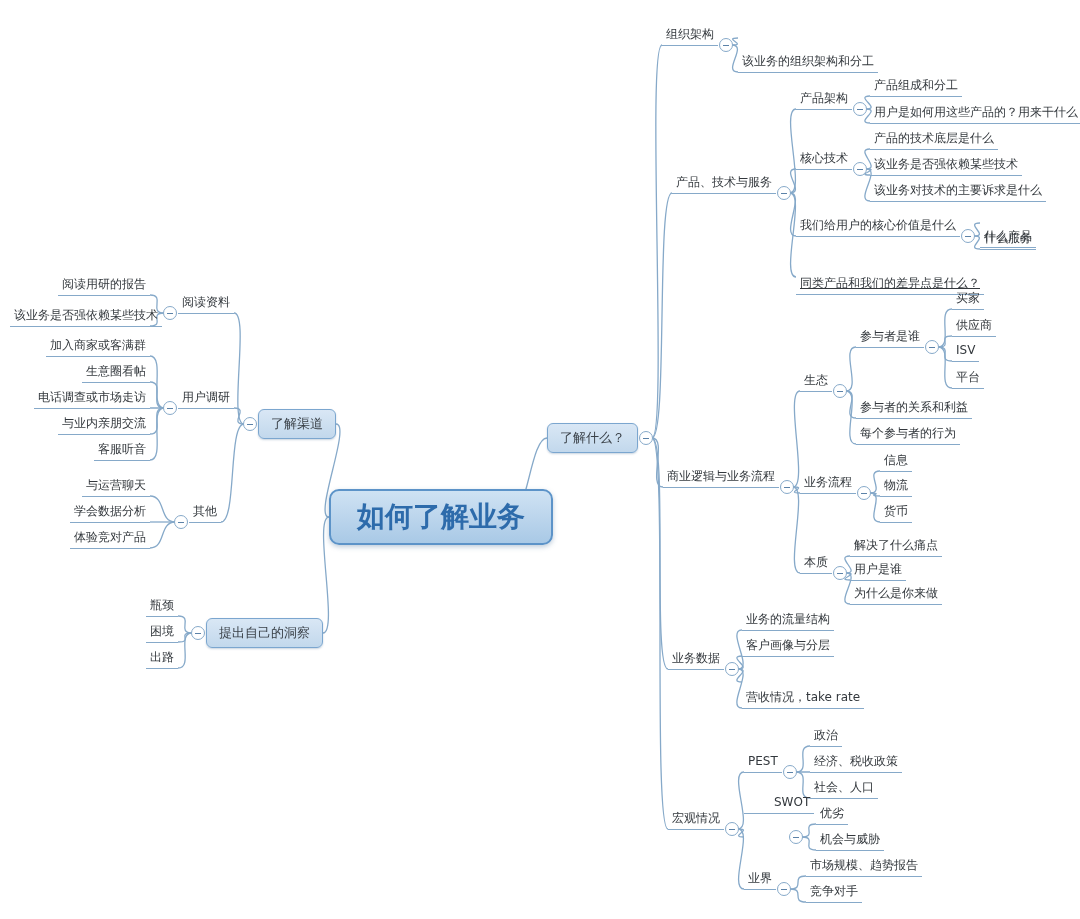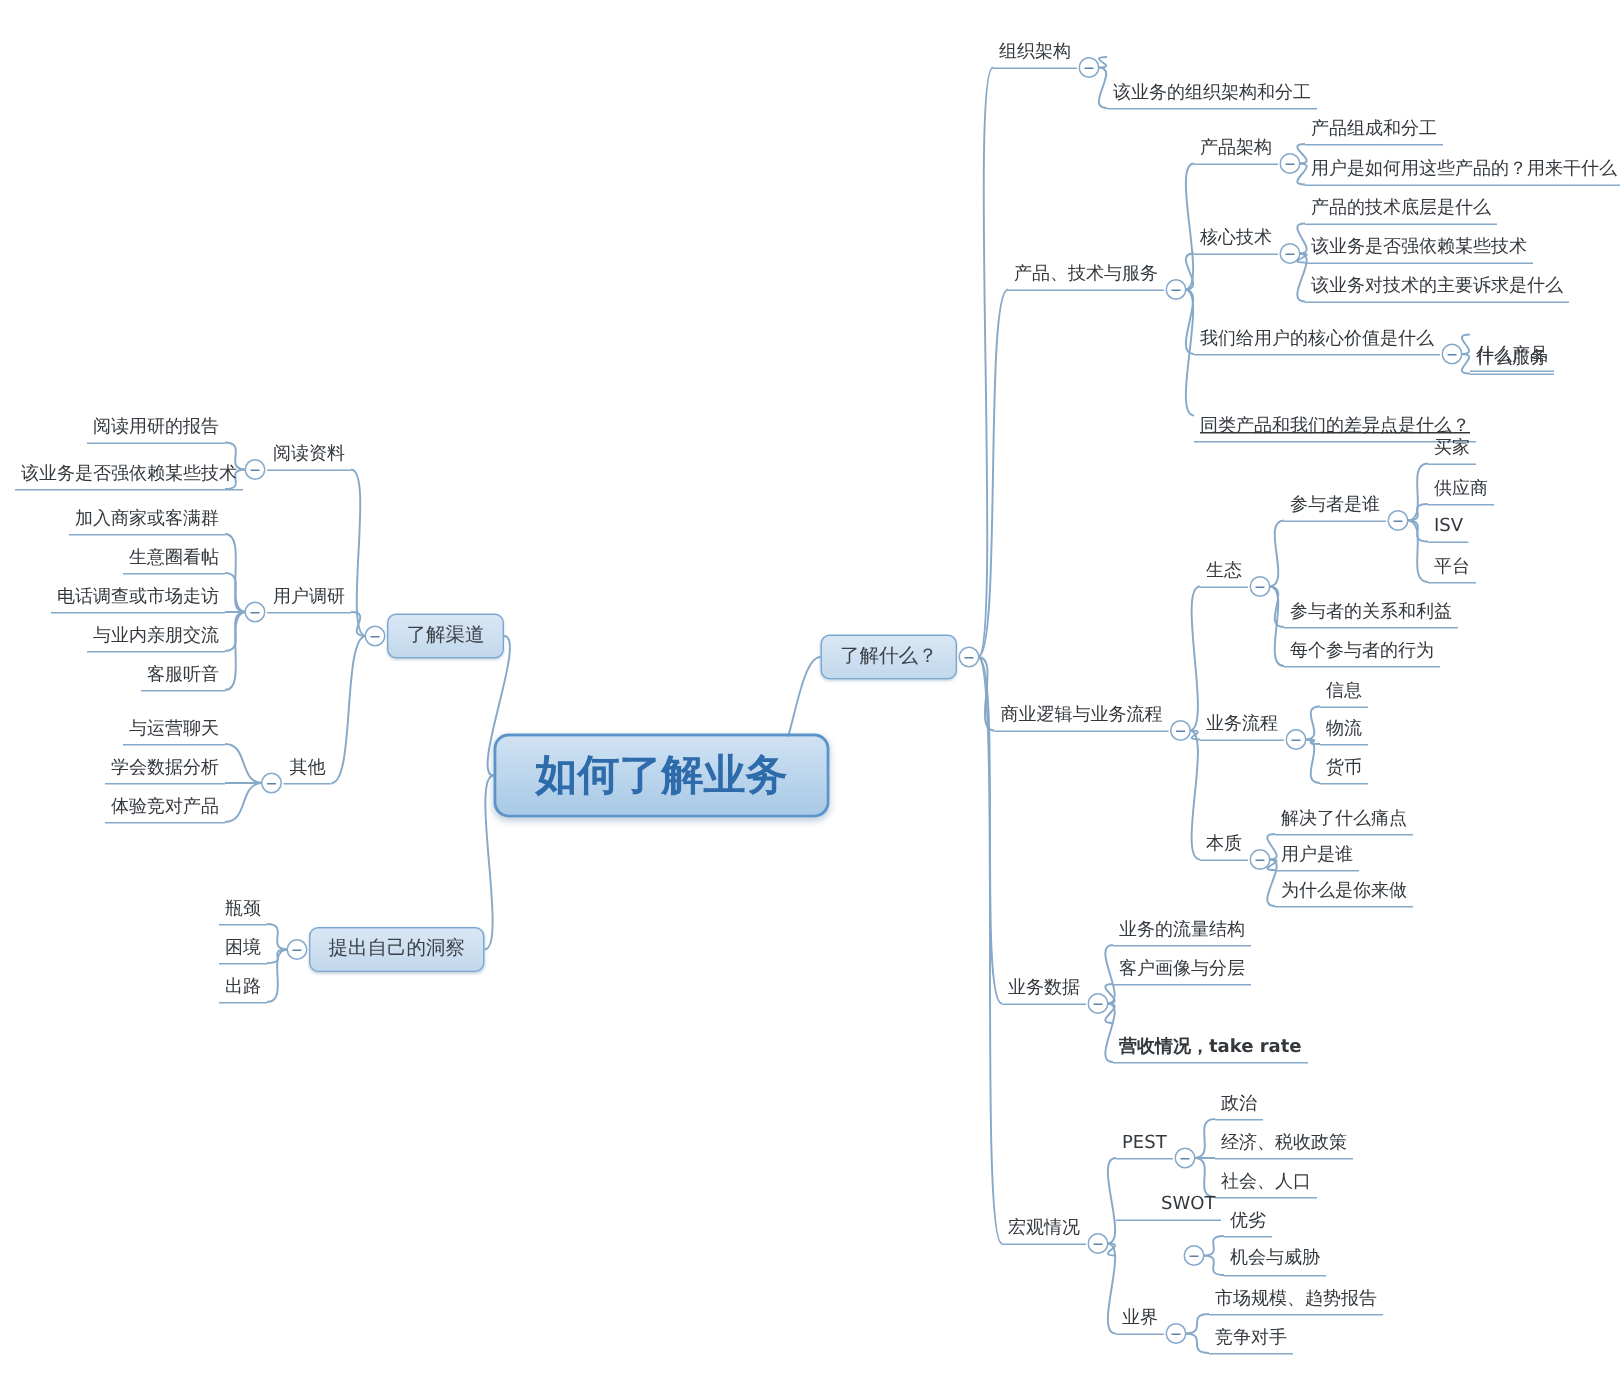--- a/index.html
+++ b/index.html
@@ -145,29 +145,29 @@
     <div class="node sub" style="left: 880px; top: 451px;">信息</div>
     <div class="node sub" style="left: 880px; top: 476px;">物流</div>
     <div class="node sub" style="left: 880px; top: 502px;">货币</div>
     <div class="node sub" style="left: 800px; top: 553px;">本质</div>
     <div class="node sub" style="left: 850px; top: 536px;">解决了什么痛点</div>
     <div class="node sub" style="left: 850px; top: 560px;">用户是谁</div>
     <div class="node sub" style="left: 850px; top: 584px;">为什么是你来做</div>
     <div class="node sub" style="left: 668px; top: 649px;">业务数据</div>
     <div class="node sub" style="left: 742px; top: 610px;">业务的流量结构</div>
     <div class="node sub" style="left: 742px; top: 636px;">客户画像与分层</div>
-    <div class="node sub" style="left: 742px; top: 688px; font-weight: bold;">营收情况，take rate</div>
+    <div class="node sub" style="left: 742px; top: 688px;">营收情况，take rate</div>
     <div class="node sub" style="left: 668px; top: 809px;">宏观情况</div>
     <div class="node sub" style="left: 744px; top: 752px;">PEST</div>
     <div class="node sub" style="left: 810px; top: 726px;">政治</div>
     <div class="node sub" style="left: 810px; top: 752px;">经济、税收政策</div>
     <div class="node sub" style="left: 810px; top: 778px;">社会、人口</div>
     <div class="node sub" style="left: 744px; top: 793px; padding-left: 30px;">SWOT</div>
     <div class="node sub" style="left: 816px; top: 804px;">优劣</div>
-    <div class="node sub" style="left: 816px; top: 830px; font-family: Liberation Mono, monospace;">机会与威胁</div>
+    <div class="node sub" style="left: 816px; top: 830px;">机会与威胁</div>
     <div class="node sub" style="left: 744px; top: 869px;">业界</div>
     <div class="node sub" style="left: 806px; top: 856px;">市场规模、趋势报告</div>
     <div class="node sub" style="left: 806px; top: 882px;">竞争对手</div>
     <div class="toggle" style="left: 243px; top: 417px;"></div>
     <div class="toggle" style="left: 163px; top: 306px;"></div>
     <div class="toggle" style="left: 163px; top: 401px;"></div>
     <div class="toggle" style="left: 174px; top: 515px;"></div>
     <div class="toggle" style="left: 191px; top: 626px;"></div>
     <div class="toggle" style="left: 639px; top: 431px;"></div>
     <div class="toggle" style="left: 719px; top: 38px;"></div>

